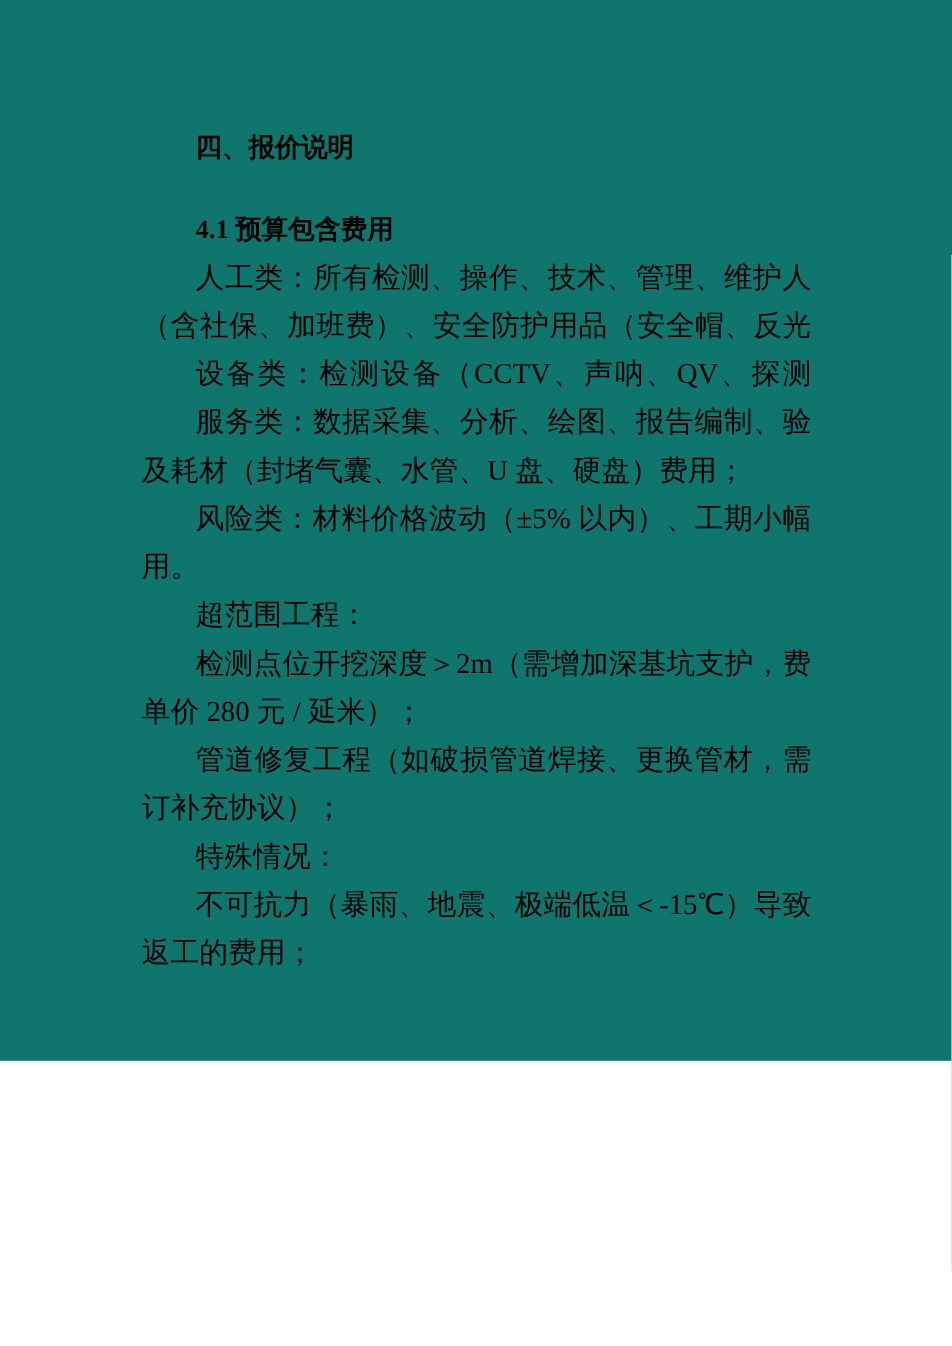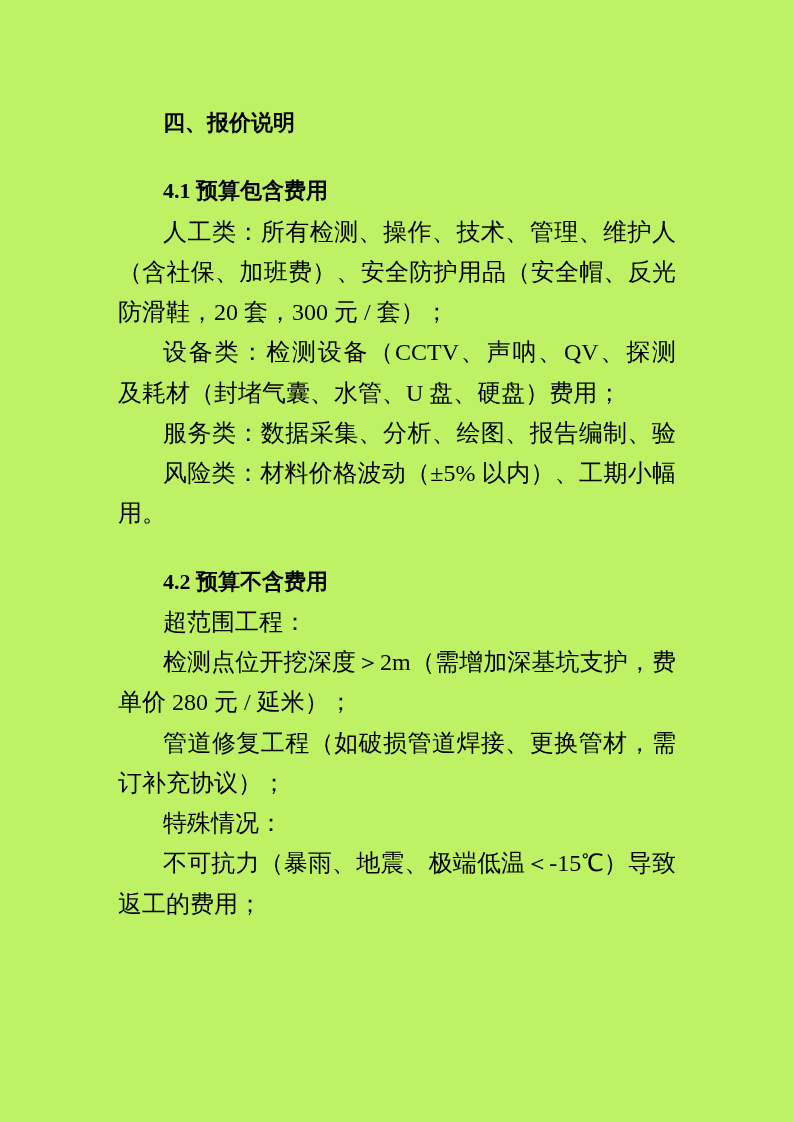--- a/index.html
+++ b/index.html
@@ -6,22 +6,22 @@
   html, body { background: #ffffff; }
   body {
     width: 793px;
     height: 1122px;
     color: #000000;
     font-family: "Liberation Serif", serif;
     overflow: hidden;
   }
   .page {
     width: 793px;
-    height: 1122px;
-    background: #bef264;
+    height: 884px;
+    background: #0f766e;
     padding: 103px 117px 0 118px;
   }
   .line {
     font-size: 24px;
     line-height: 40.25px;
     height: 40.25px;
     overflow: hidden;
     white-space: normal;
     text-align: left;
   }
@@ -52,31 +52,29 @@
 <body>
 
 <div class="page">
 
   <div class="line h-sans">四、报价说明</div>
 
   <div class="line h-bold">4.1 预算包含费用</div>
 
   <div class="line indent just">人工类：所有检测、操作、技术、管理、维护人员薪酬</div>
   <div class="line just">（含社保、加班费）、安全防护用品（安全帽、反光背心、</div>
-  <div class="line">防滑鞋，20 套，300 元 / 套）；</div>
 
   <div class="line indent just">设备类：检测设备（CCTV、声呐、QV、探测仪）、辅助</div>
+  <div class="line indent just">服务类：数据采集、分析、绘图、报告编制、验收对接</div>
+
   <div class="line">及耗材（封堵气囊、水管、U 盘、硬盘）费用；</div>
-
-  <div class="line indent just">服务类：数据采集、分析、绘图、报告编制、验收对接</div>
 
   <div class="line indent just">风险类：材料价格波动（±5% 以内）、工期小幅调整（±</div>
   <div class="line">用。</div>
 
-  <div class="line h-bold">4.2 预算不含费用</div>
 
   <div class="line indent">超范围工程：</div>
 
   <div class="line indent just">检测点位开挖深度＞2m（需增加深基坑支护，费用另计，</div>
   <div class="line">单价 280 元 / 延米）；</div>
 
   <div class="line indent just">管道修复工程（如破损管道焊接、更换管材，需另行签</div>
   <div class="line">订补充协议）；</div>
 
   <div class="line indent">特殊情况：</div>

